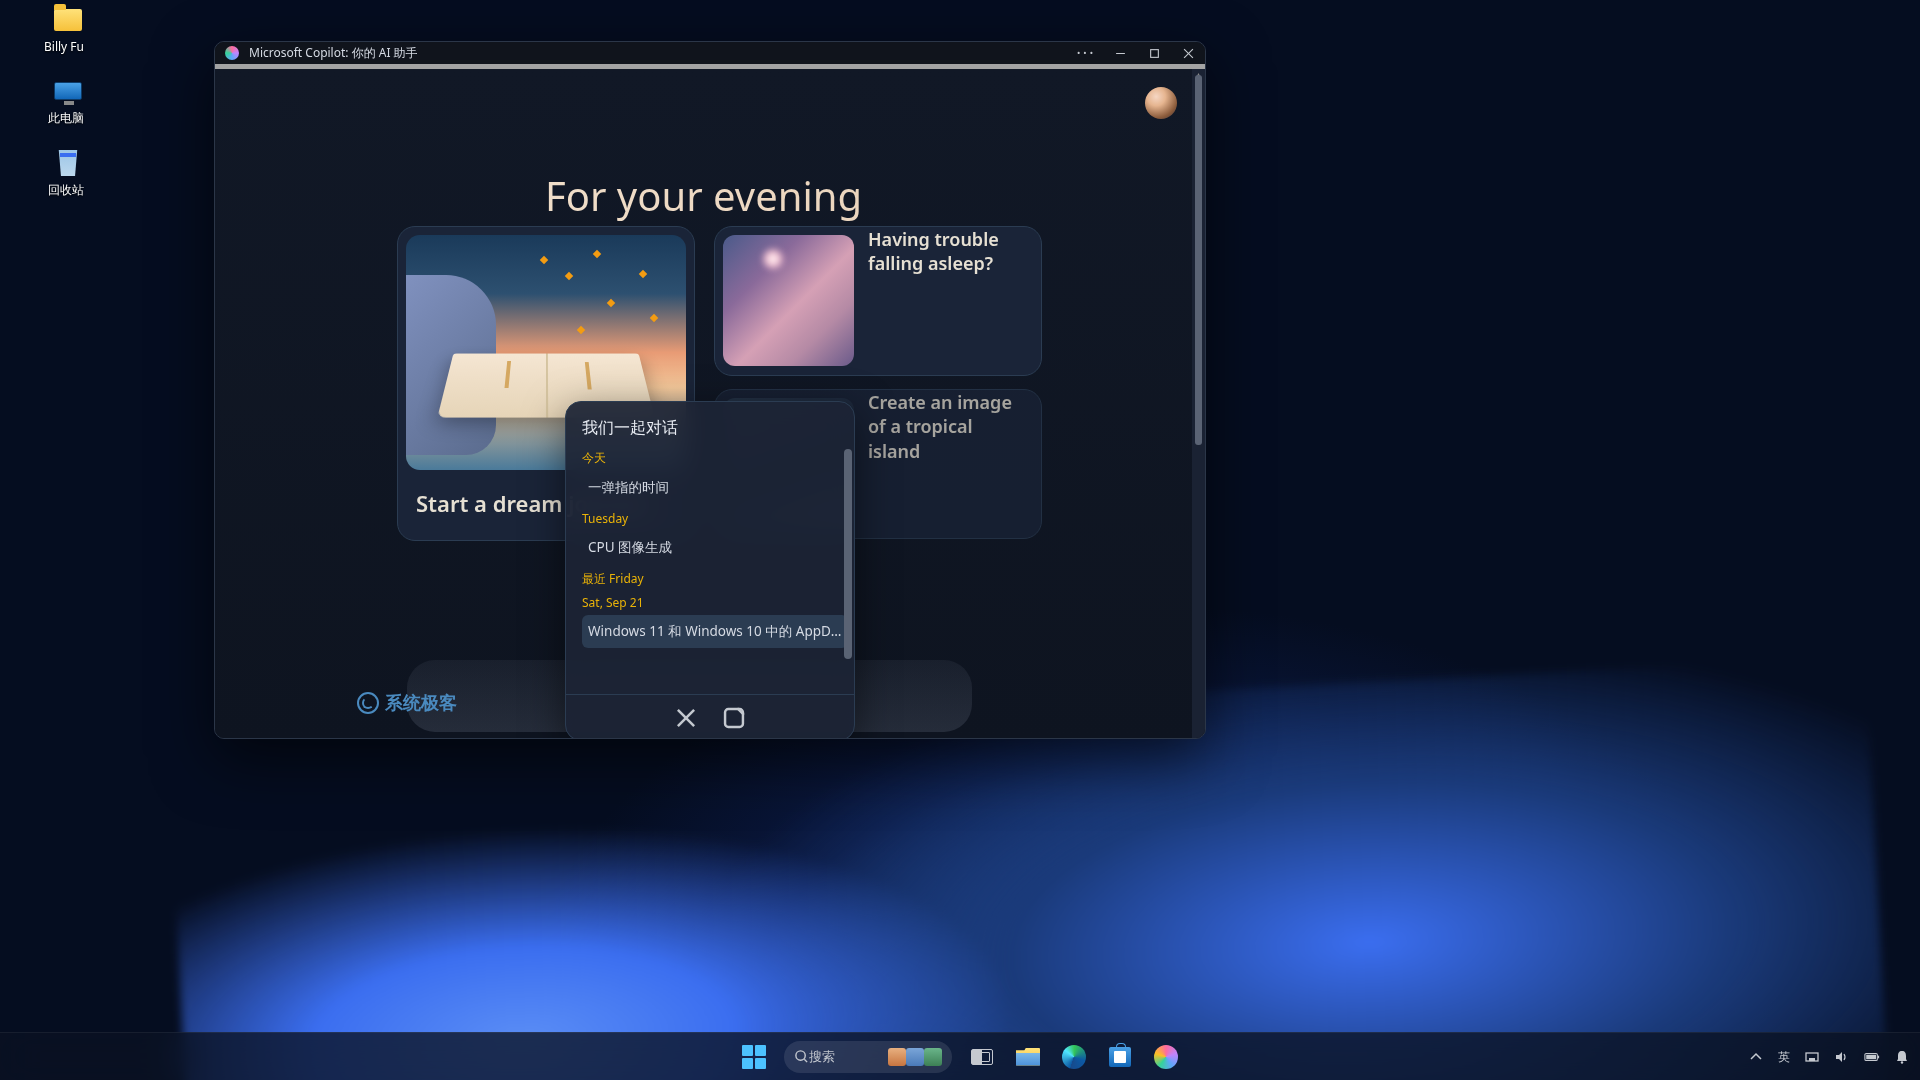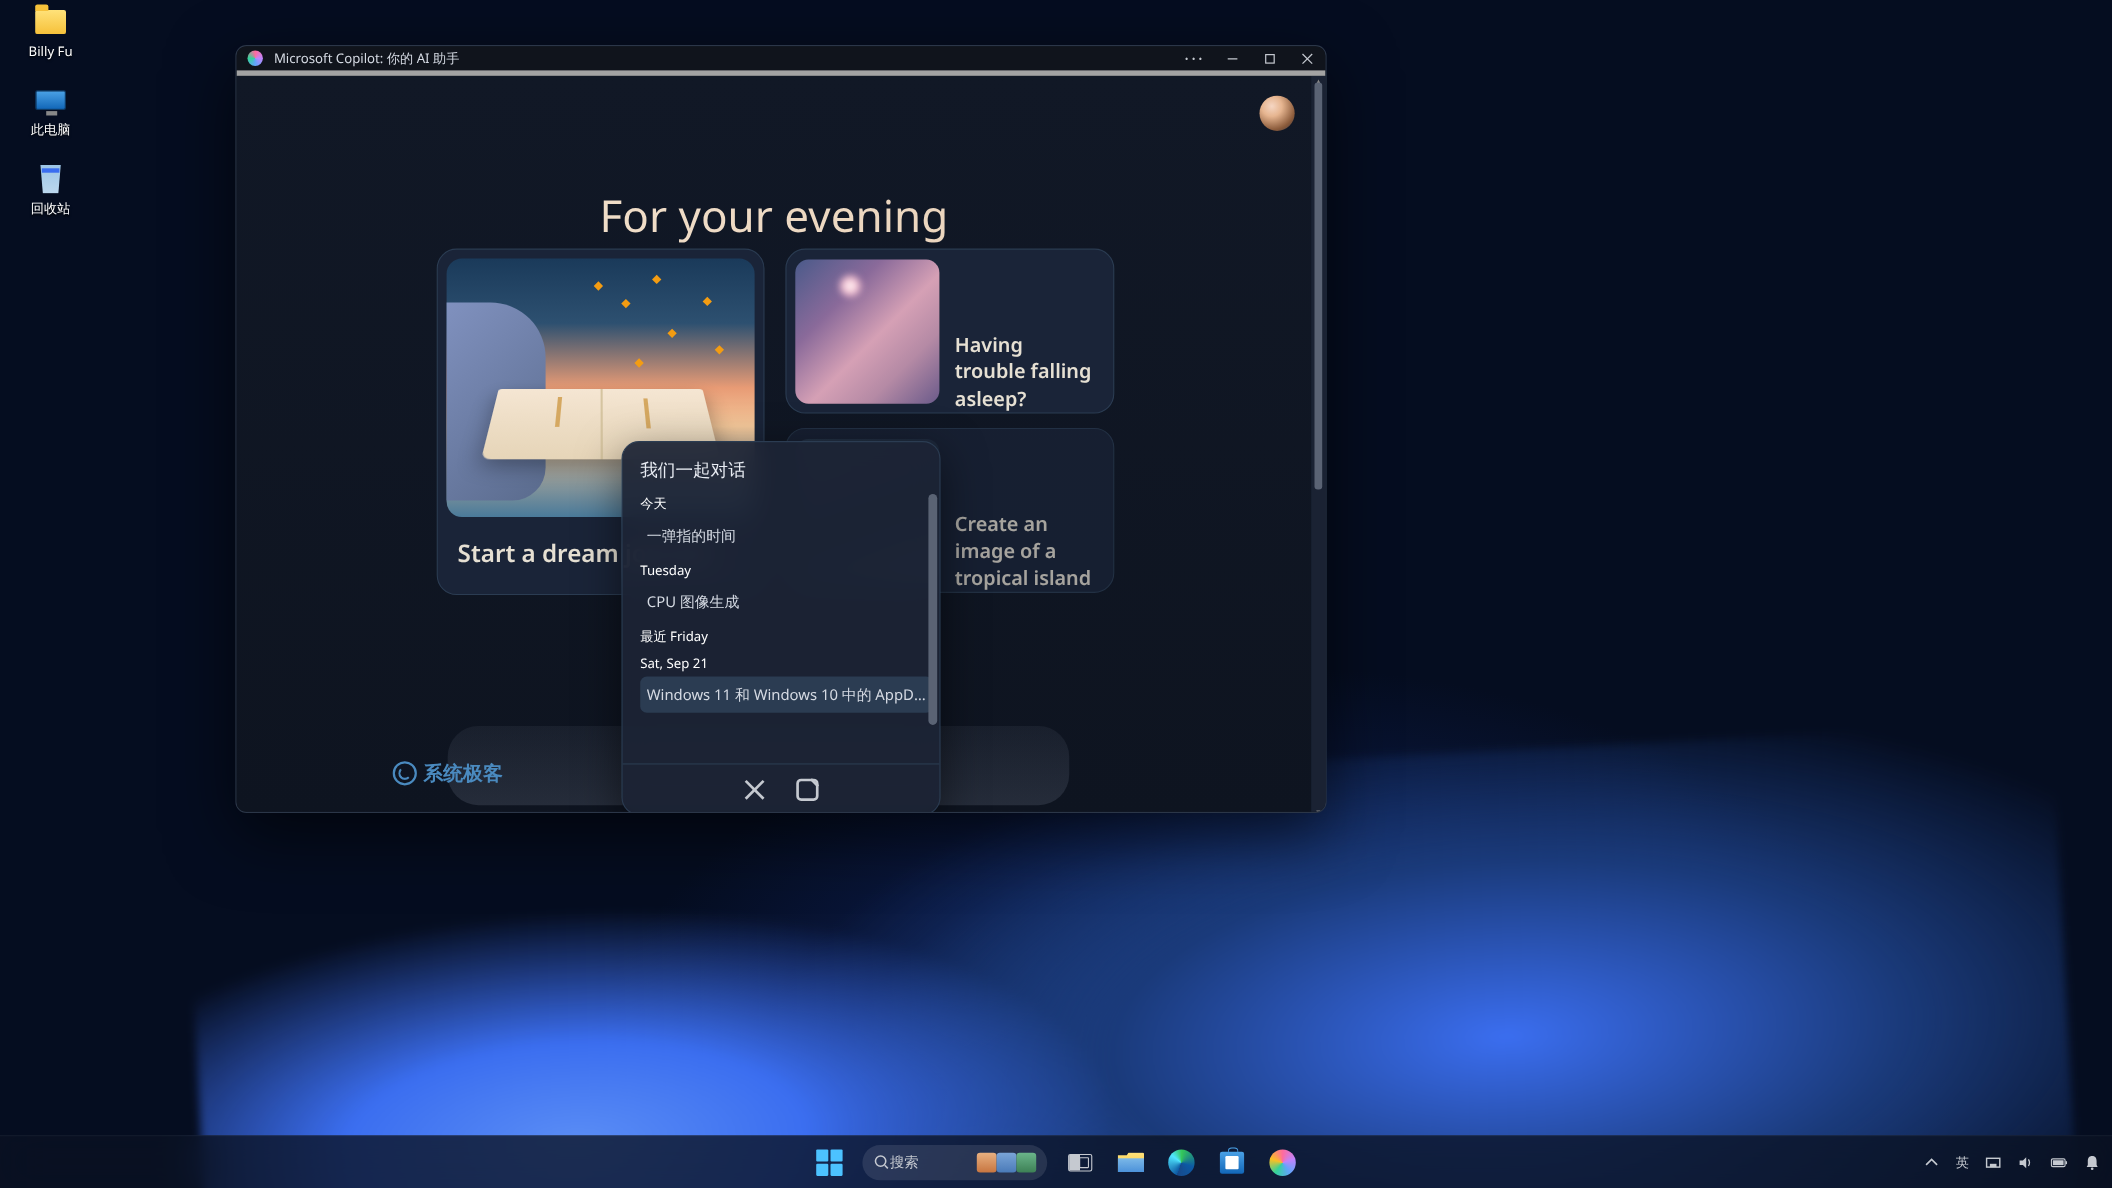--- a/index.html
+++ b/index.html
@@ -4,21 +4,21 @@
 <style>
   * { margin: 0; padding: 0; box-sizing: border-box; font-family: "Segoe UI", system-ui, sans-serif; }
   body { width: 1920px; height: 1080px; overflow: hidden; background: #0a1628; position: relative; }
 
   
   .wallpaper { position: absolute; inset: 0; background: radial-gradient(ellipse 900px 600px at 60% 95%, #3b6ef0 0%, #1a3a7a 25%, #0a1840 45%, #050d20 70%); }
   .wave { position: absolute; bottom: -140px; left: 180px; width: 1700px; height: 520px; background: radial-gradient(ellipse 700px 300px at 20% 60%, #5a8df5 0%, #3b6ef0 30%, transparent 70%), radial-gradient(ellipse 900px 400px at 70% 50%, #3b6ef0 0%, #1a3a7a 40%, transparent 75%); filter: blur(4px); transform: rotate(-3deg); }
 
   
   .desktop-icons { position: absolute; top: 4px; left: 8px; display: flex; flex-direction: column; gap: 18px; }
-  .desk-icon { display: flex; flex-direction: column; align-items: center; width: 76px; cursor: pointer; padding: 2px 0; }
+  .desk-icon { display: flex; flex-direction: column; align-items: flex-end; width: 76px; cursor: pointer; padding: 2px 0; }
   .desk-icon .ic { width: 32px; height: 28px; display: flex; align-items: center; justify-content: center; }
   .desk-icon .lbl { color: #fff; font-size: 12px; text-shadow: 0 1px 2px #000; margin-top: 4px; text-align: center; }
   .folder-shape { width: 28px; height: 22px; background: linear-gradient(#ffe27a,#f6c13a); border-radius: 2px; position: relative; }
   .folder-shape::before { content:""; position:absolute; top:-5px; left:0; width:12px; height:6px; background:#f6c13a; border-radius:2px 2px 0 0; }
   .pc-shape { width: 28px; height: 18px; background: linear-gradient(#4aa1e6,#1267b8); border: 1px solid #0d3a66; border-radius:2px; position:relative; }
   .pc-shape::after { content:""; position:absolute; bottom:-6px; left:9px; width:10px; height:4px; background:#888; }
   .recycle-shape { width:22px; height:26px; background:linear-gradient(#9cc5e6,#bcd8ee); clip-path: polygon(8% 0,92% 0,82% 100%,18% 100%); position:relative; }
   .recycle-shape::before { content:""; position:absolute; top:3px; left:3px; right:3px; height:4px; background:#3b6ef0; }
 
   
@@ -50,35 +50,35 @@
   .star { position:absolute; width:6px; height:6px; background:#f39c12; transform:rotate(45deg); }
   .star:nth-child(1){top:12px;left:135px} .star:nth-child(2){top:6px;left:188px} .star:nth-child(3){top:28px;left:160px} .star:nth-child(4){top:26px;left:234px} .star:nth-child(5){top:55px;left:202px} .star:nth-child(6){top:70px;left:245px} .star:nth-child(7){top:82px;left:172px}
   .book { position:absolute; bottom:42px; left:40px; width:200px; height:90px; background:linear-gradient(#f5e6d3,#e6d5b8); border-radius:4px 4px 8px 8px; transform:perspective(400px) rotateX(45deg); box-shadow:0 8px 20px rgba(0,0,0,.3); }
   .book::before { content:""; position:absolute; top:0; left:50%; width:2px; height:100%; background:#d5c4a0; }
   .flower { position:absolute; width:18px; height:40px; }
   .flower::before { content:""; position:absolute; top:0; left:7px; width:4px; height:40px; background:#d5a861; }
   .flower.f1 { top:12px; left:52px; } .flower.f2 { top:14px; right:48px; }
   .pillow-l { position:absolute; top:40px; left:-30px; width:120px; height:180px; background:linear-gradient(135deg,#8495c4,#5a6b8d); border-radius:20px 50px 30px 20px; }
   .card-large .ttl { position:absolute; bottom:22px; left:18px; color:#e6e0d3; font-size:22px; font-weight:600; }
 
-  .card-small { left:317px; width:299px; height:150px; display:flex; align-items:flex-end; }
+  .card-small { left:317px; width:328px; height:150px; display:flex; align-items:flex-start; }
   .card-small.s1 { top:0; } .card-small.s2 { top:163px; opacity:.7; }
   .card-small .img { margin:8px; width:131px; height:131px; border-radius:12px; flex-shrink:0; }
   .s1 .img { background:linear-gradient(135deg,#4a5a8a 0%,#8a6a9a 30%,#d5a0b5 55%,#b58aa5 75%,#6a5a8a 100%); position:relative; }
   .s1 .img::before { content:""; position:absolute; top:12px; left:38px; width:24px; height:24px; background:radial-gradient(circle,#fff 0%,#f5c0d0 40%,transparent 70%); border-radius:50%; filter:blur(3px);}
   .s2 .img { background:linear-gradient(160deg,#2b3c52 0%,#1a2438 60%,#2d5070 100%); }
   .card-small .ttl { padding:0 14px 0 6px; color:#e6e0d3; font-size:18px; font-weight:600; line-height:1.35; }
 
   
   .popup { position:absolute; top:332px; left:350px; width:290px; height:340px; background:rgba(28,36,53,.93); backdrop-filter:blur(12px); border:1px solid #2b3c52; border-radius:16px; box-shadow:0 12px 40px rgba(0,0,0,.5); display:flex; flex-direction:column; }
   .popup-title { color:#e8ecf3; font-size:16px; font-weight:500; padding:14px 16px 4px; }
   .popup-scroll { flex:1; overflow:hidden; position:relative; padding:0 6px 0 16px; }
   .popup-scroll-track { position:absolute; top:6px; right:2px; width:8px; height:210px; background:#5a6374; border-radius:4px; }
   .hist-grp { margin-top:6px; }
-  .hist-hdr { color:#ffffff; font-size:12px; margin:6px 0 4px; }
+  .hist-hdr { color:#eab308; font-size:12px; margin:6px 0 4px; }
   .hist-item { color:#d5dae3; font-size:13.5px; padding:7px 6px; border-radius:6px; cursor:pointer; white-space:nowrap; overflow:hidden; text-overflow:ellipsis; }
   .hist-item.active { background:#2b3c52; }
   .popup-foot { height:46px; display:flex; align-items:center; justify-content:center; gap:22px; border-top:1px solid #2b3c52; }
   .foot-btn { width:26px; height:26px; display:flex; align-items:center; justify-content:center; color:#c5c9d0; cursor:pointer; border-radius:4px; }
 
   .watermark { position:absolute; bottom:25px; left:142px; color:#4a8abf; font-size:18px; font-weight:600; display:flex; align-items:center; gap:6px; }
   .watermark .ring { width:22px; height:22px; border:2px solid #4a8abf; border-radius:50%; position:relative; }
   .watermark .ring::before { content:""; position:absolute; inset:3px; border:2px solid #4a8abf; border-radius:50%; border-top-color:transparent; border-right-color:transparent; }
 
   .bottom-gradient { position:absolute; bottom:8px; left:192px; right:220px; height:72px; background:linear-gradient(180deg,rgba(120,130,150,.1),rgba(120,130,150,.22)); border-radius:28px; }

